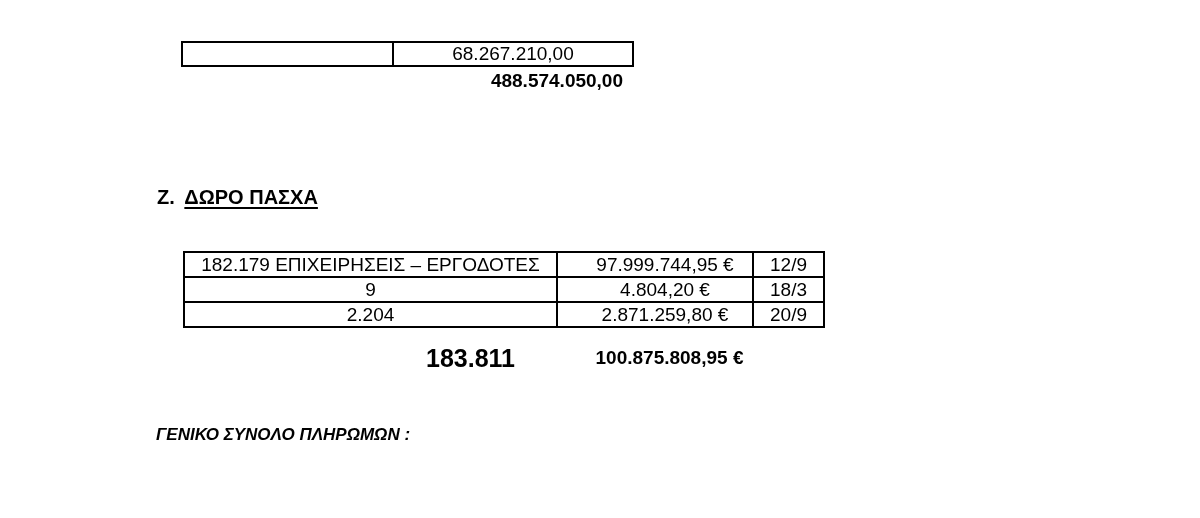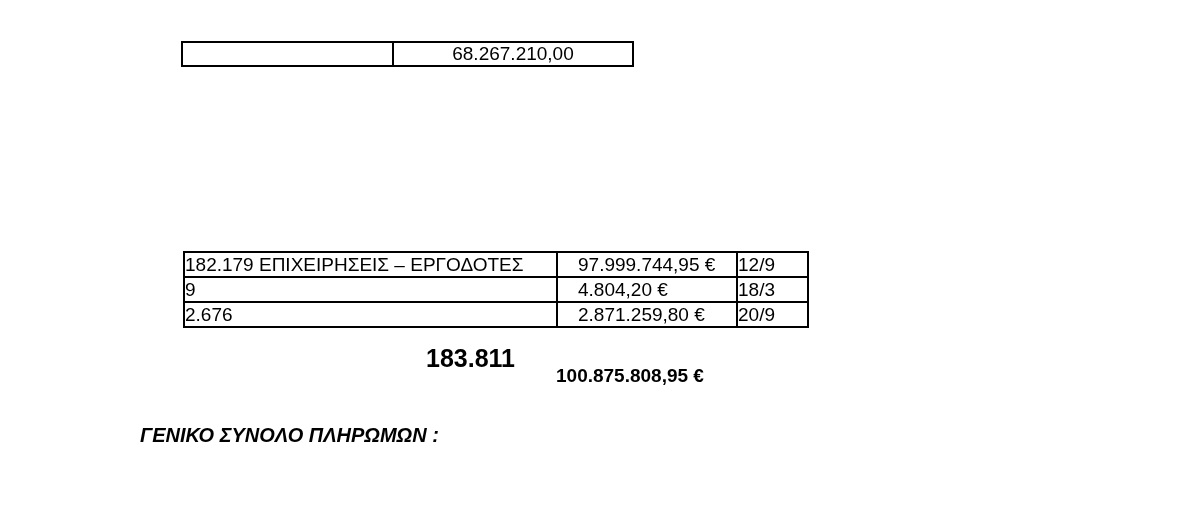--- a/index.html
+++ b/index.html
@@ -68,58 +68,58 @@
     left: 175px;
     top: 243px;
     border-collapse: collapse;
     table-layout: fixed;
   }
   .easter-table td {
     border: 2px solid #000000;
     height: 25px;
     font-size: 19px;
     vertical-align: middle;
-    text-align: left;
+    text-align: center;
     white-space: nowrap;
     overflow: hidden;
   }
   .easter-table .col-desc   { width: 373px; }
-  .easter-table .col-amount { width: 180px; padding-left: 20px; }
+  .easter-table .col-amount { width: 196px; padding-left: 20px; }
   .easter-table .col-date   { width: 71px; }
 
   
   .totals-count {
     position: absolute;
     left: 169px;
     top: 338px;
     width: 338px;
     text-align: right;
     font-size: 25px;
     font-weight: bold;
     line-height: 24px;
   }
   .totals-amount {
     position: absolute;
     left: 548px;
-    top: 356px;
+    top: 338px;
     width: 227px;
-    text-align: left;
+    text-align: center;
     font-size: 19px;
     font-weight: bold;
     line-height: 24px;
   }
 
   
   .grand-total {
     position: absolute;
-    left: 130px;
+    left: 146px;
     top: 413px;
     display: flex;
     gap: 30px;
-    font-size: 20px;
+    font-size: 17px;
     font-weight: bold;
     font-style: italic;
     line-height: 24px;
     white-space: nowrap;
   }
 
   
   .scrollbar-strip {
     position: absolute;
     left: 1194px;
@@ -135,36 +135,40 @@
 
   <table class="summary-table">
     <tbody>
         <tr>
       <td class="cell-empty"></td>
       <td class="cell-amount">68.267.210,00</td>
     </tr>
   </tbody>
     </table>
 
+  <div class="summary-total">488.574.050,00</div>
 
+  <div class="section-heading">
+    <span>Ζ. </span><span class="underlined">ΔΩΡΟ ΠΑΣΧΑ</span>
+  </div>
 
   <table class="easter-table">
     <tbody>
         <tr>
       <td class="col-desc">182.179 ΕΠΙΧΕΙΡΗΣΕΙΣ – ΕΡΓΟΔΟΤΕΣ</td>
       <td class="col-amount">97.999.744,95 €</td>
       <td class="col-date">12/9</td>
     </tr>
     <tr>
       <td class="col-desc">9</td>
       <td class="col-amount">4.804,20 €</td>
       <td class="col-date">18/3</td>
     </tr>
     <tr>
-      <td class="col-desc">2.676</td>
+      <td class="col-desc">2.204</td>
       <td class="col-amount">2.871.259,80 €</td>
       <td class="col-date">20/9</td>
     </tr>
   </tbody>
     </table>
 
   <div class="totals-count">183.811</div>
   <div class="totals-amount">100.875.808,95 €</div>
 
   <div class="grand-total">

